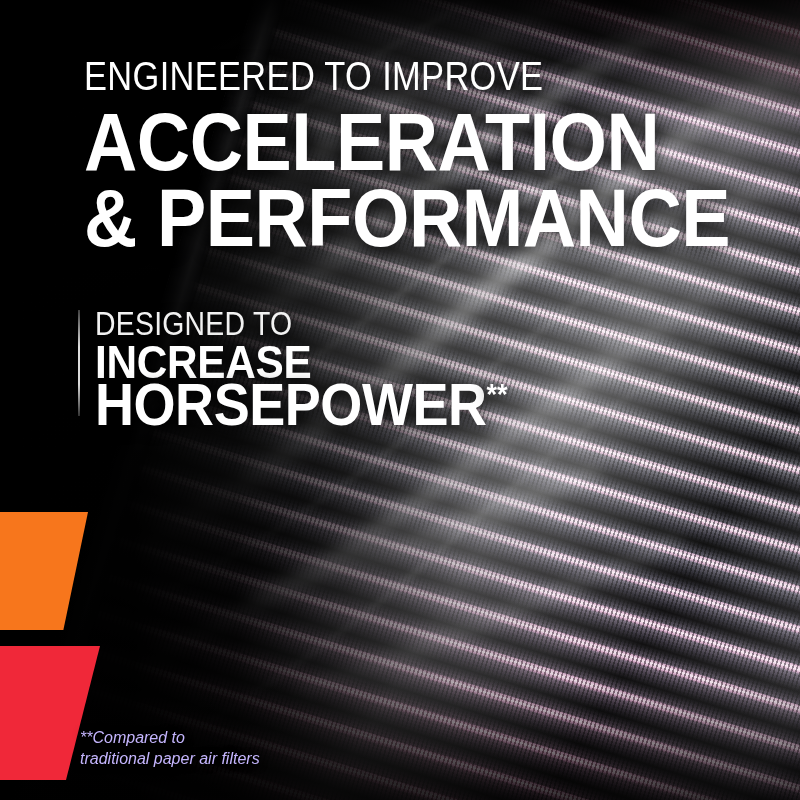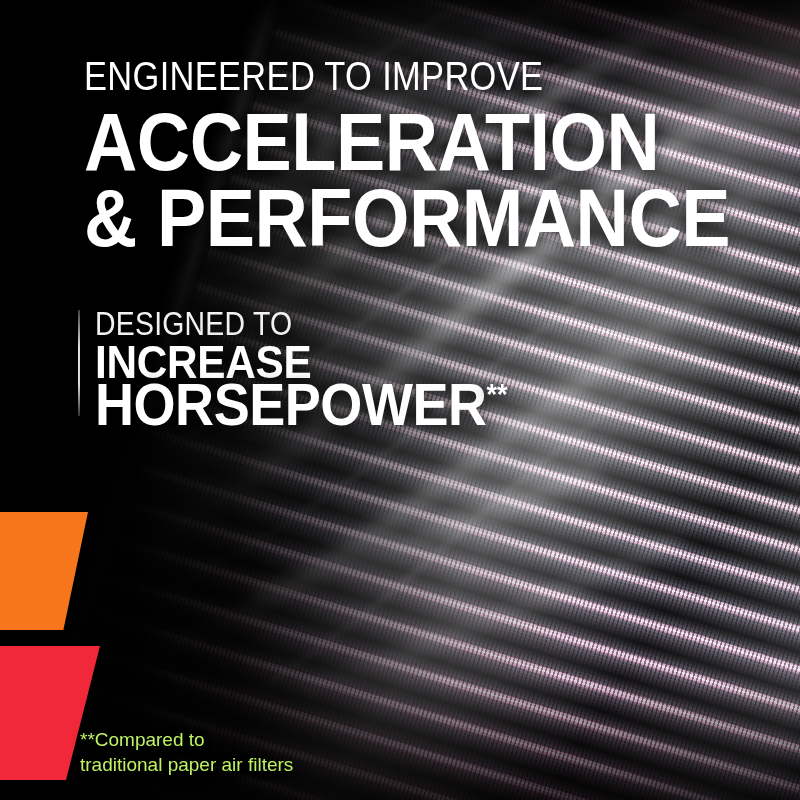--- a/index.html
+++ b/index.html
@@ -264,26 +264,27 @@
   .sub-2 .star {
     font-size:30px;
     vertical-align:super;
     line-height:0;
     letter-spacing:0;
   }
 
   .footnote {
     position:absolute;
     left:80px; top:727px;
-    font-size:19px;
+    font-size:16px;
     line-height:1.32;
     font-weight:400;
-    color:#bef264;
+    color:#c4b5fd;
     white-space:pre-line;
     text-shadow:0 1px 8px rgba(0,0,0,0.95);
+    font-style:italic;
   }
 </style>
 </head>
 <body>
 
 <div class="stage">
 
   <div class="filter-wrap">
     <div class="filter-panel">
       <div class="pleats"></div>

